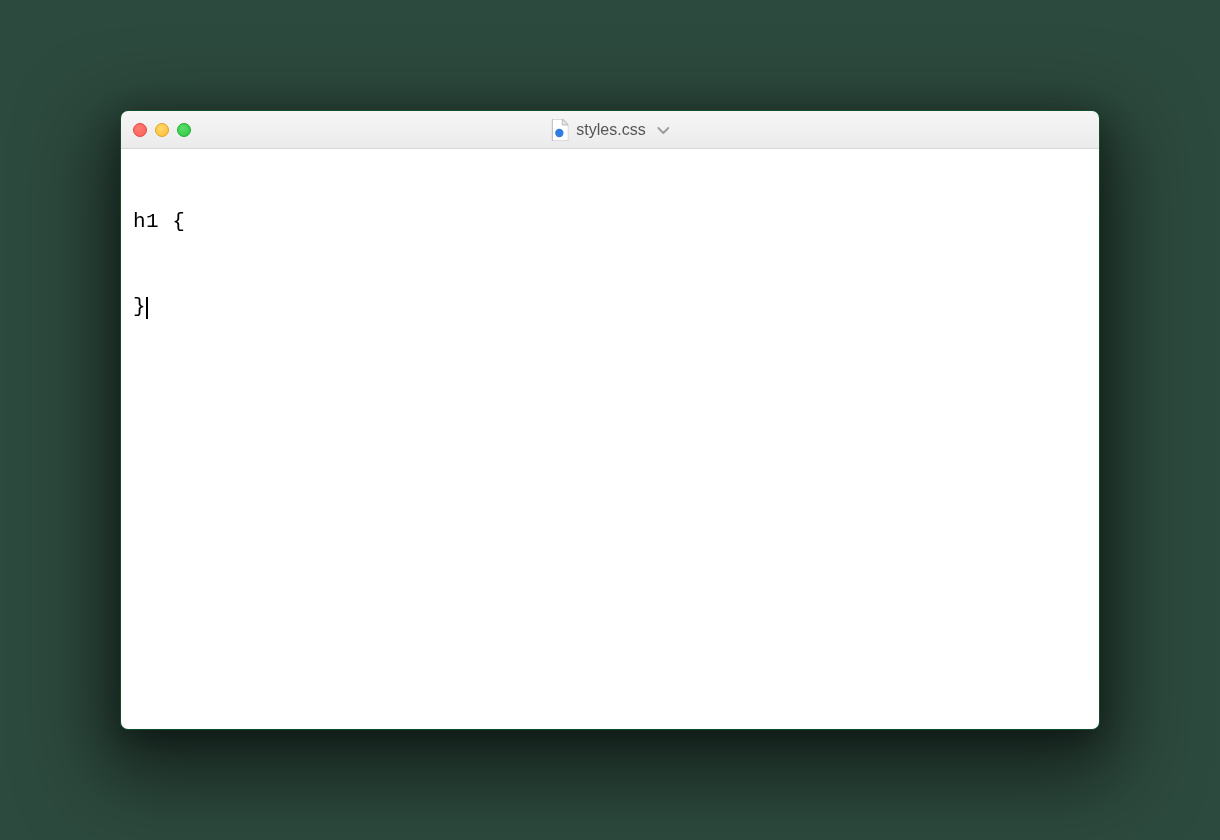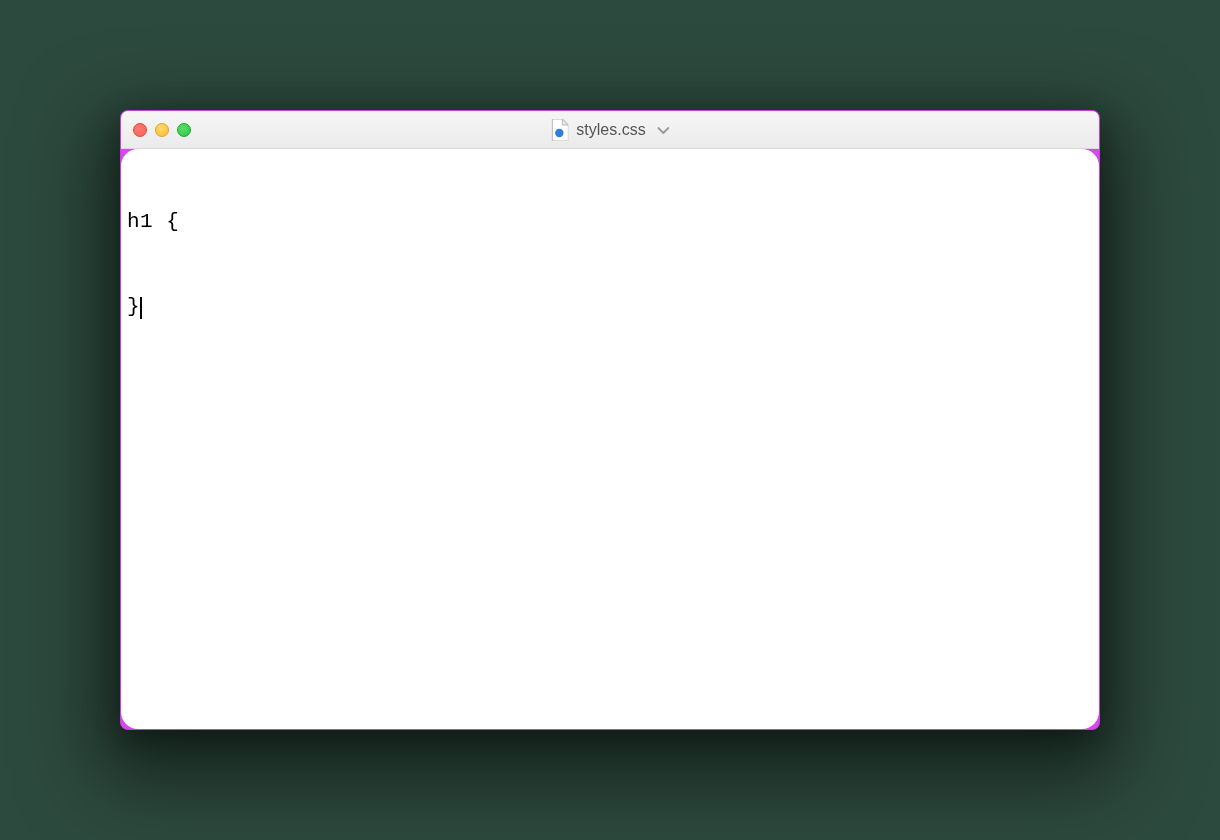--- a/index.html
+++ b/index.html
@@ -12,21 +12,21 @@
       height: 840px;
       background: #2d4a3e;
       display: flex;
       align-items: center;
       justify-content: center;
       font-family: -apple-system, BlinkMacSystemFont, "Segoe UI", sans-serif;
     }
     .window {
       width: 980px;
       height: 620px;
-      background: #d946ef;
+      background: #14532d;
       border-radius: 8px;
       box-shadow: 0 30px 80px 20px rgba(0,0,0,0.5), 0 10px 30px rgba(0,0,0,0.35);
       overflow: hidden;
       display: flex;
       flex-direction: column;
       border: 1px solid rgba(0,0,0,0.08);
     }
     .titlebar {
       height: 38px;
       background: linear-gradient(to bottom, #f6f6f6 0%, #ebebeb 100%);
@@ -77,29 +77,28 @@
       justify-content: center;
     }
     .chevron {
       color: #9a9a9a;
       font-size: 14px;
       margin-left: 4px;
     }
     .editor {
       flex: 1;
       background: #ffffff;
-      padding: 2px 6px;
+      padding: 2px 12px;
       font-family: "Menlo", "Consolas", "Courier New", monospace;
       font-size: 21px;
       line-height: 1.35;
       color: #000000;
       white-space: pre;
       letter-spacing: 0.5px;
       overflow: hidden;
-      border-radius: 17px;
     }
     .line {
       display: block;
     }
     .cursor {
       display: inline-block;
       width: 2px;
       height: 22px;
       background: #000;
       vertical-align: text-bottom;

